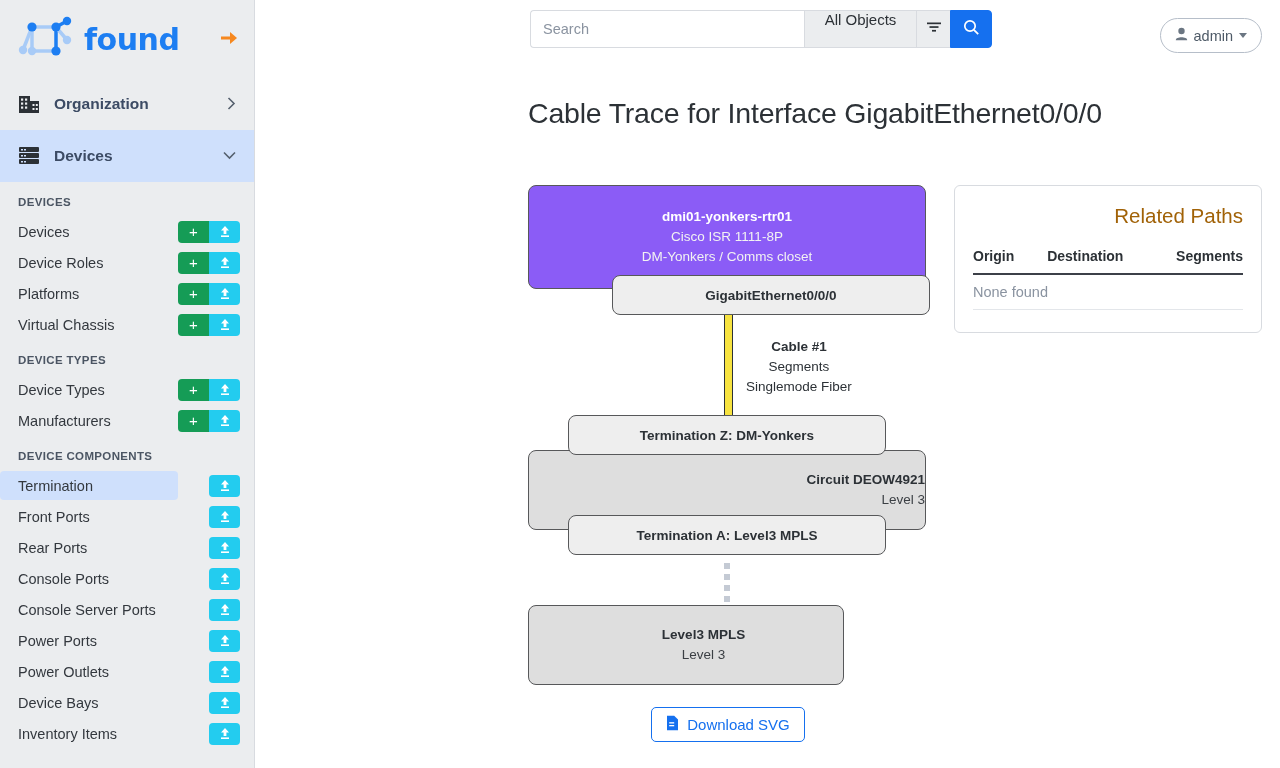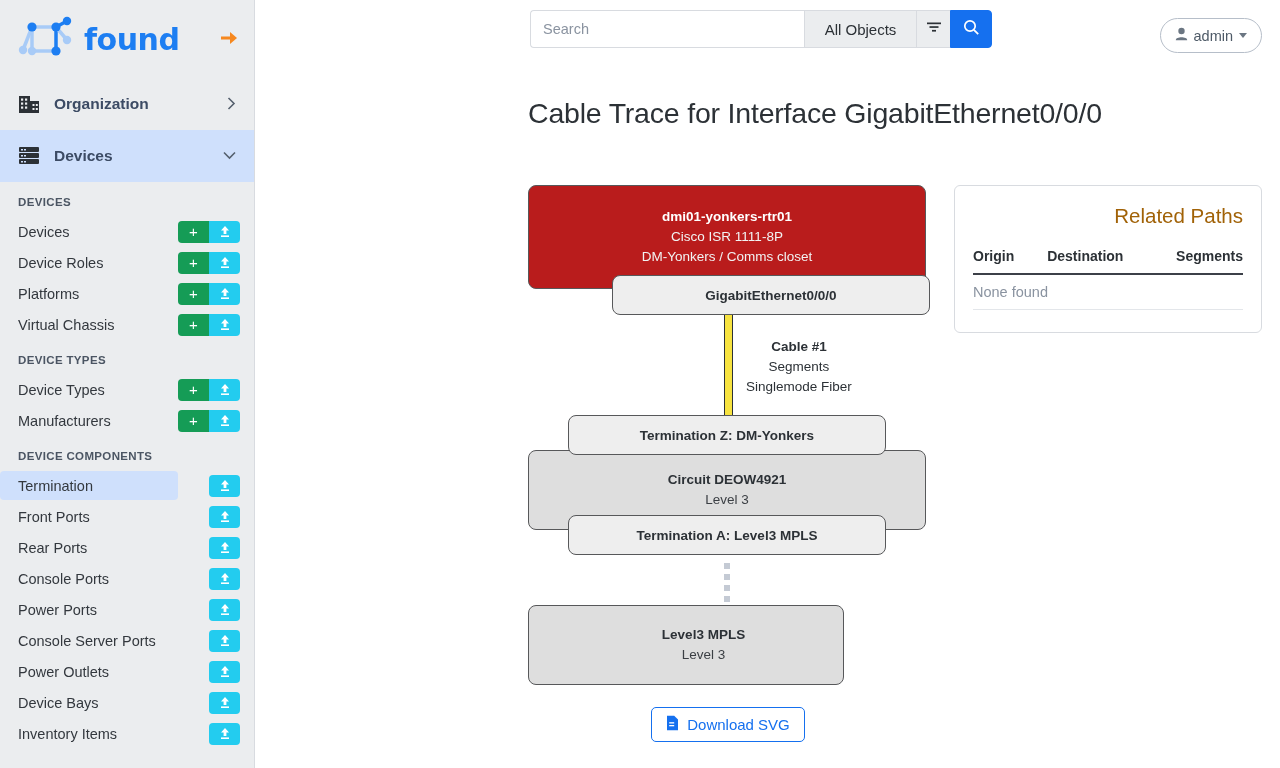--- a/index.html
+++ b/index.html
@@ -94,21 +94,21 @@
   .search-input {
     width: 274px; height: 38px;
     border: 1px solid #d8dbe0; border-right: none;
     border-radius: 4px 0 0 4px;
     padding: 0 12px; font-size: 14.5px; color: #2c3136;
     background: #fff; outline: none;
     font-family: "Liberation Sans", sans-serif;
   }
   .search-input::placeholder { color: #8a93a0; }
   .obj-select {
-    display: flex; align-items: center; justify-content: center;
+    display: flex; justify-content: center;
     min-width: 112px; padding: 0 14px; height: 38px;
     background: #ebedef; border: 1px solid #d8dbe0; border-right: none;
     font-size: 15px; color: #2c3136; cursor: pointer;
   }
   .filter-btn {
     width: 34px; height: 38px;
     display: flex; align-items: center; justify-content: center;
     background: #ebedef; border: 1px solid #d8dbe0; border-right: none;
     cursor: pointer;
   }
@@ -140,30 +140,30 @@
   #paths-col { flex: 1; padding-left: 26px; }
 
   .trace-canvas { position: relative; width: 398px; }
 
   .node {
     position: absolute; left: 0;
     border: 1px solid #57585a; border-radius: 8px;
     display: flex; flex-direction: column; align-items: center; justify-content: center;
     text-align: center;
   }
-  .node-device { background: #b91c1c; width: 398px; }
+  .node-device { background: #8b5cf6; width: 398px; }
   .node-device .n-title { color: #fff; font-weight: 700; font-size: 13.5px; line-height: 20px; }
   .node-device .n-sub { color: #f2f2f2; font-size: 13.5px; line-height: 20px; }
 
   .node-term {
     background: #eeeeee; width: 318px; left: 40px;
     font-weight: 700; font-size: 13.5px; color: #2c3136;
   }
   .node-circuit {
-    background: #dedede; width: 398px;
+    background: #dedede; width: 398px; align-items: flex-end;
   }
   .node-circuit .n-title { font-weight: 700; font-size: 13.5px; line-height: 20px; color:#2c3136; }
   .node-circuit .n-sub { font-size: 13.5px; line-height: 20px; color: #3b3f44; }
 
   .node-provider { background: #dedede; width: 316px; padding-left: 35px; }
   .node-provider .n-title { font-weight: 700; font-size: 13.5px; line-height: 20px; color:#2c3136; }
   .node-provider .n-sub { font-size: 13.5px; line-height: 20px; color: #3b3f44; }
 
   
   .cable-line {
@@ -434,35 +434,35 @@
           <svg width="12" height="13" viewBox="0 0 12 13">
               <path d="M6 1 L10 5.5 L7.4 5.5 L7.4 9 L4.6 9 L4.6 5.5 L2 5.5 Z" fill="#fff"></path>
               <rect x="2" y="10.4" width="8" height="1.6" fill="#fff"></rect>
             </svg>
         </span>
       </span>
     </div>
 
     <div class="nav-row">
       <span class="nr-label-wrap">
+          <span>Console Server Ports</span>
+        </span>
+      <span class="nr-btns">
+        <span class="btn-imp solo">
+          <svg width="12" height="13" viewBox="0 0 12 13">
+              <path d="M6 1 L10 5.5 L7.4 5.5 L7.4 9 L4.6 9 L4.6 5.5 L2 5.5 Z" fill="#fff"></path>
+              <rect x="2" y="10.4" width="8" height="1.6" fill="#fff"></rect>
+            </svg>
+        </span>
+      </span>
+    </div>
+
+    <div class="nav-row">
+      <span class="nr-label-wrap">
           <span>Power Ports</span>
-        </span>
-      <span class="nr-btns">
-        <span class="btn-imp solo">
-          <svg width="12" height="13" viewBox="0 0 12 13">
-              <path d="M6 1 L10 5.5 L7.4 5.5 L7.4 9 L4.6 9 L4.6 5.5 L2 5.5 Z" fill="#fff"></path>
-              <rect x="2" y="10.4" width="8" height="1.6" fill="#fff"></rect>
-            </svg>
-        </span>
-      </span>
-    </div>
-
-    <div class="nav-row">
-      <span class="nr-label-wrap">
-          <span>Console Server Ports</span>
         </span>
       <span class="nr-btns">
         <span class="btn-imp solo">
           <svg width="12" height="13" viewBox="0 0 12 13">
               <path d="M6 1 L10 5.5 L7.4 5.5 L7.4 9 L4.6 9 L4.6 5.5 L2 5.5 Z" fill="#fff"></path>
               <rect x="2" y="10.4" width="8" height="1.6" fill="#fff"></rect>
             </svg>
         </span>
       </span>
     </div>

